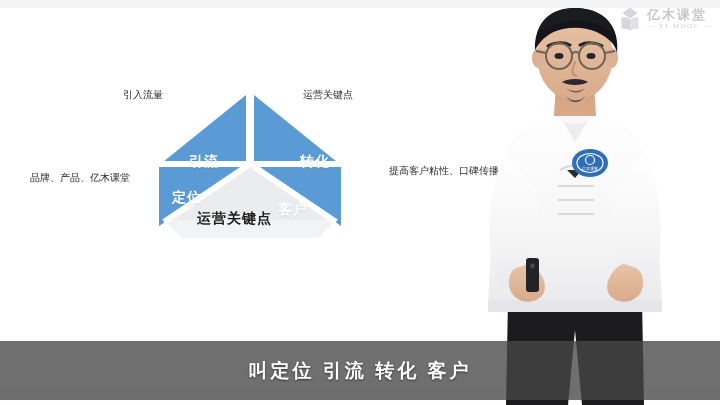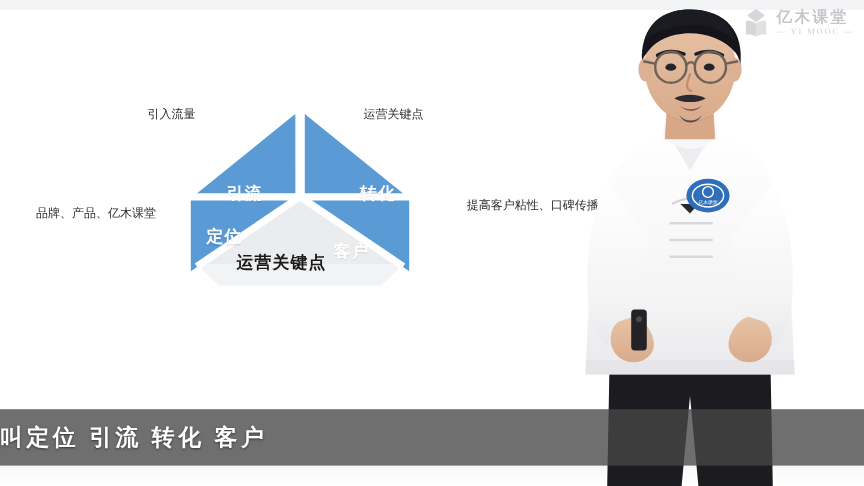--- a/index.html
+++ b/index.html
@@ -76,23 +76,23 @@
   .callout.tr{left:303px;top:88px;}
   .callout.ll{left:30px;top:171px;}
   .callout.rr{left:357px;top:164px;margin-left:32px;}
 
   
   .presenter{position:absolute;left:430px;top:0;width:290px;height:405px;}
   .presenter svg{position:absolute;left:0;top:0;}
 
   
   .subtitle-bar{
-    position:absolute;left:0;top:341px;width:720px;height:47px;
+    position:absolute;left:0;top:341px;width:720px;height:59px;
     background:rgba(70,70,70,.78);
-    display:flex;align-items:center;justify-content:flex-start;
+    display:flex;align-items:center;justify-content:center;
   }
   .subtitle-text{
     color:#ffffff;font-size:19px;font-weight:700;letter-spacing:3px;
     text-shadow:0 1px 2px rgba(0,0,0,.55);
     white-space:nowrap;
   }
 </style>
 </head>
 <body>
 

